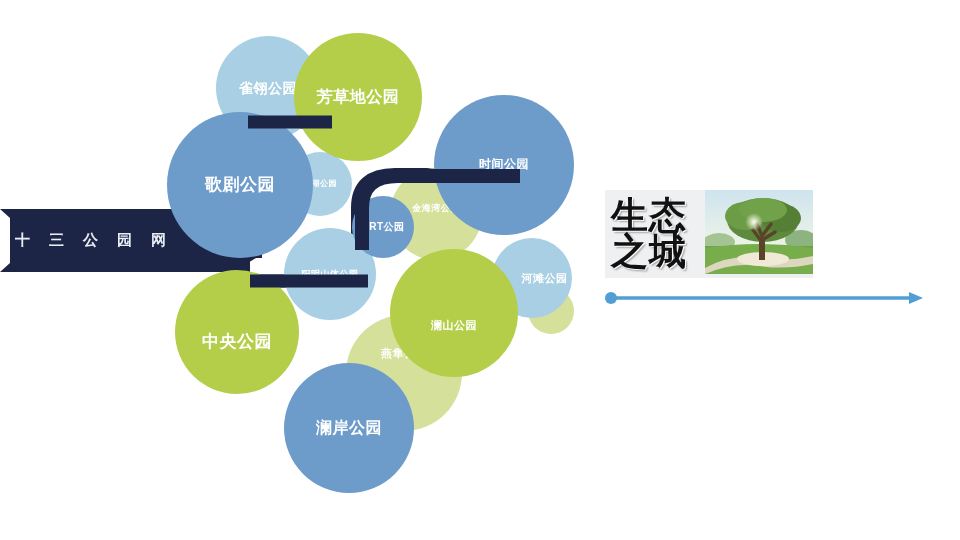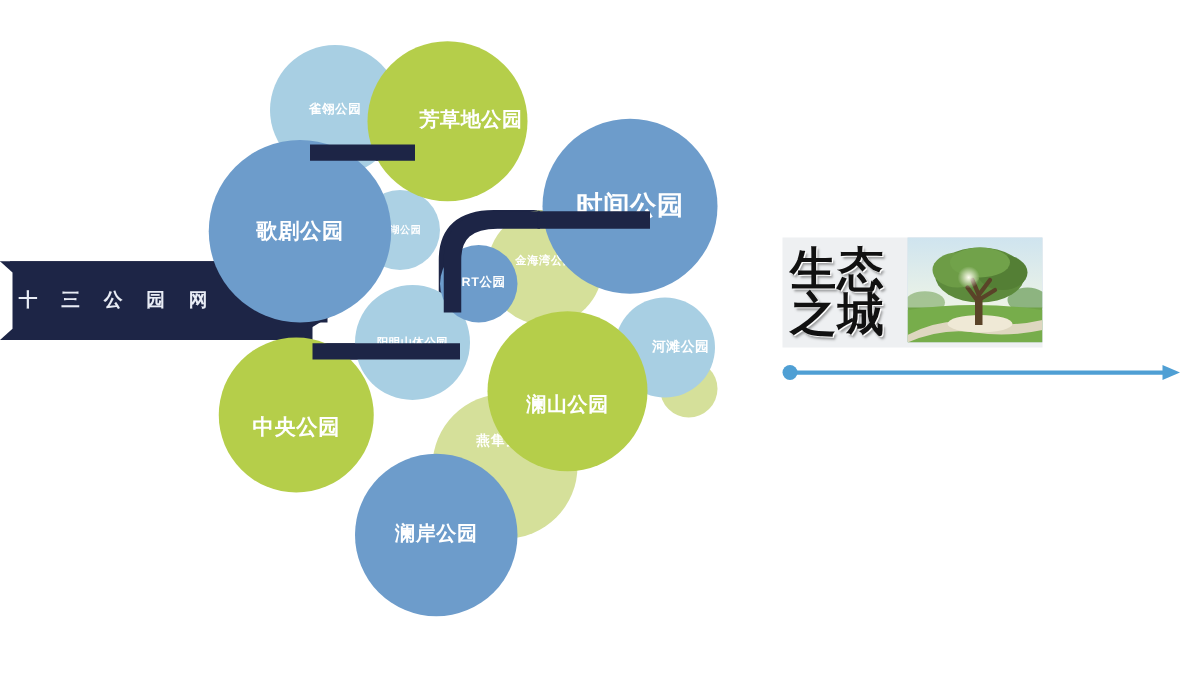--- a/index.html
+++ b/index.html
@@ -24,21 +24,21 @@
   
   #net-label{
     position:absolute;left:6px;top:226px;width:170px;height:28px;
     display:flex;align-items:center;justify-content:space-between;
     color:#e8ecf5;font-size:15px;font-weight:bold;letter-spacing:1px;
     z-index:40;pointer-events:none;
   }
   #net-label span{flex:1;text-align:center;}
 
   
-  #right-panel{position:absolute;left:626px;top:190px;width:320px;height:120px;text-decoration:underline;}
+  #right-panel{position:absolute;left:605px;top:190px;width:320px;height:120px;text-decoration:underline;}
   #eco-block{
     position:absolute;left:0;top:0;width:208px;height:88px;
     background:#eef0f2;
     display:flex;flex-direction:column;justify-content:center;
     padding-left:6px;box-sizing:border-box;
   }
   .eco-line{
     font-family:"DejaVu Sans","Liberation Sans",sans-serif;
     font-weight:bold;font-size:37px;line-height:.98;color:#111;
     letter-spacing:1px;
@@ -80,45 +80,45 @@
     <div id="net-label">
       <span>十</span>
       <span>三</span>
       <span>公</span>
       <span>园</span>
       <span>网</span>
     </div>
 
     <div id="bubble-layer">
         <div class="bubble" style="left: 216px; top: 36px; width: 104px; height: 104px; background: rgb(168, 207, 227); opacity: 1; z-index: 12;">
-          <span style="font-size: 10px; padding: 0px 4px;">雀翎公园</span>
+          <span style="font-size: 14px; padding: 0px 4px;">雀翎公园</span>
         </div>
-        <div class="bubble" style="left: 294px; top: 33px; width: 128px; height: 128px; background: rgb(181, 206, 74); opacity: 1; z-index: 20; justify-content: flex-end;">
+        <div class="bubble" style="left: 294px; top: 33px; width: 128px; height: 128px; background: rgb(181, 206, 74); opacity: 1; z-index: 20;">
           <span style="font-size: 16px; padding: 0px 4px;">芳草地公园</span>
         </div>
         <div class="bubble" style="left: 167px; top: 112px; width: 146px; height: 146px; background: rgb(109, 156, 203); opacity: 1; z-index: 22;">
           <span style="font-size: 17px; padding: 0px 4px; text-align: center;">歌剧公园</span>
         </div>
         <div class="bubble" style="left: 434px; top: 95px; width: 140px; height: 140px; background: rgb(109, 156, 203); opacity: 1; z-index: 20;">
-          <span style="font-size: 21px; padding: 0px 4px;">时间公园</span>
+          <span style="font-size: 12px; padding: 0px 4px;">时间公园</span>
         </div>
         <div class="bubble" style="left: 288px; top: 152px; width: 64px; height: 64px; background: rgb(168, 207, 227); opacity: 0.95; z-index: 10;">
           <span style="font-size: 8px; padding: 0px 4px;">月湖公园</span>
         </div>
         <div class="bubble" style="left: 352px; top: 196px; width: 62px; height: 62px; background: rgb(109, 156, 203); opacity: 1; z-index: 26;">
           <span style="font-size: 10px; padding: 0px 4px;">BRT公园</span>
         </div>
         <div class="bubble" style="left: 390px; top: 168px; width: 92px; height: 92px; background: rgb(213, 224, 154); opacity: 1; z-index: 14;">
           <span style="font-size: 9px; padding: 0px 4px; position: relative; left: 0px; top: -6px;">金海湾公园</span>
         </div>
         <div class="bubble" style="left: 284px; top: 228px; width: 92px; height: 92px; background: rgb(168, 207, 227); opacity: 1; z-index: 12;">
           <span style="font-size: 9px; padding: 0px 4px;">阳明山体公园</span>
         </div>
         <div class="bubble" style="left: 390px; top: 249px; width: 128px; height: 128px; background: rgb(181, 206, 74); opacity: 1; z-index: 22;">
-          <span style="font-size: 16px; padding: 0px 4px; position: relative; left: 0px; top: 12px;">澜山公园</span>
+          <span style="font-size: 11px; padding: 0px 4px; position: relative; left: 0px; top: 12px;">澜山公园</span>
         </div>
         <div class="bubble" style="left: 492px; top: 238px; width: 80px; height: 80px; background: rgb(168, 207, 227); opacity: 1; z-index: 14;">
           <span style="font-size: 11px; padding: 0px 4px; position: relative; left: 0px; top: 0px; margin-left: 25px;">河滩公园</span>
         </div>
         <div class="bubble" style="left: 528px; top: 288px; width: 46px; height: 46px; background: rgb(213, 224, 154); opacity: 1; z-index: 13;">
           <span style="font-size: 9px; padding: 0px 4px;"></span>
         </div>
         <div class="bubble" style="left: 175px; top: 270px; width: 124px; height: 124px; background: rgb(181, 206, 74); opacity: 1; z-index: 22;">
           <span style="font-size: 17px; padding: 0px 4px; margin-top: 20px;">中央公园</span>
         </div>

